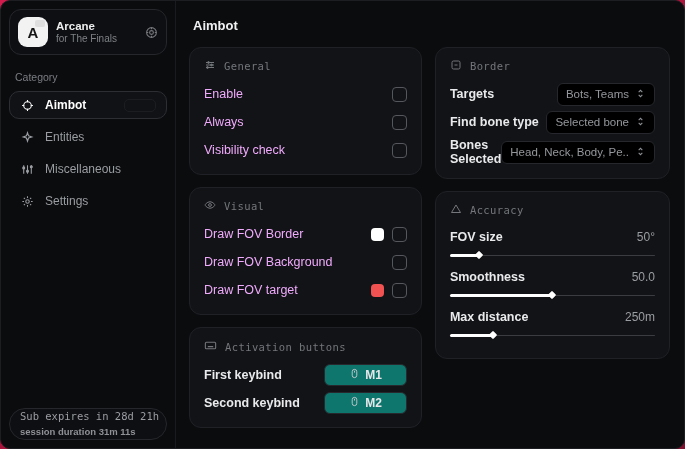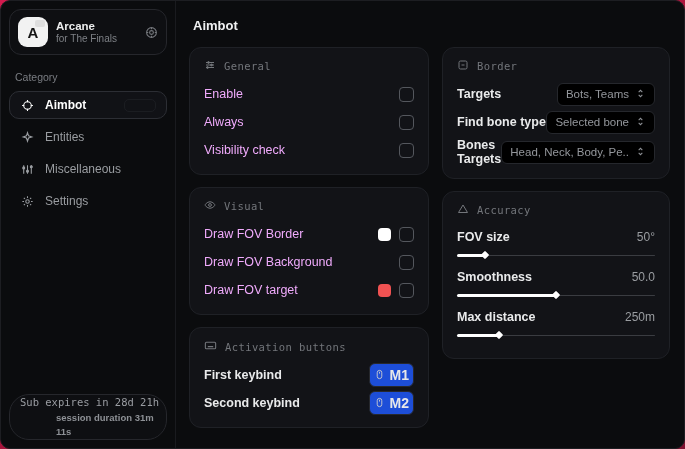--- a/index.html
+++ b/index.html
@@ -60,21 +60,21 @@
     margin-left:auto; width:32px; height:13px;
     border:1px solid #24262b; border-radius:5px; opacity:.55;
   }
   .side-spacer { flex:1; }
   .foot-card {
     border:1px solid #26272c; border-radius:20px;
     background:#0e0f12;
     padding:0 10px; line-height:1.5;
   }
   .foot-line1 { font-family:"DejaVu Sans Mono", monospace; color:#9a9da2; font-size:10.5px; white-space:nowrap; }
-  .foot-line2 { color:#8e9196; font-size:9.5px; font-weight:bold;margin-left:36px; }
+  .foot-line2 { color:#8e9196; font-size:9.5px; font-weight:bold; }
 
   
   .main { flex:1; padding:17px 14px 0 13px; overflow:hidden; }
   .page-title { color:#f0f1f2; font-size:13px; font-weight:bold; margin:0 0 14px 4px; }
   .grid { display:flex; gap:13px; align-items:flex-start; }
   .col { display:flex; flex-direction:column; gap:12px; }
   .col-left { width:240px;text-align:right; }
   .col-right { flex:1; }
   .card {
     background:#121317;
@@ -98,23 +98,23 @@
   .row-label.strong { color:#e9eaeb; font-weight:bold; }
   .row-right { display:flex; align-items:center; gap:8px; }
   .checkbox {
     width:15px; height:15px; border-radius:4px;
     border:1.5px solid #54575d; background:transparent;
     display:inline-block; cursor:pointer;
   }
   .swatch { width:13px; height:13px; border-radius:4px; display:inline-block; cursor:pointer; }
   .key-badge {
     display:inline-flex; align-items:center; gap:5px;
-    background:#1d4ed8; border:1px solid #26282d; border-radius:6px;
-    padding:3px 4px;
-    color:#e6e7e9; font-size:14px; font-weight:bold;
+    background:#0f766e; border:1px solid #26282d; border-radius:6px;
+    padding:3px 24px;
+    color:#e6e7e9; font-size:12px; font-weight:bold;
     cursor:pointer;
   }
   .key-badge svg { color:#c9cbce; }
   .dropdown {
     display:inline-flex; align-items:center; gap:6px;
     background:#000000; border:1px solid #25272c; border-radius:6px;
     padding:4px 8px;
     color:#94979c; font-size:11.5px;
     max-width:158px; cursor:pointer; white-space:nowrap;
   }
@@ -342,21 +342,21 @@
             <span class="dropdown">
               <span class="dd-text">Selected bone</span>
               <span>
                 <svg width="11" height="11" viewBox="0 0 24 24" fill="none" stroke="currentColor" stroke-width="2.2">
                   <path d="M8 9l4-4 4 4M8 15l4 4 4-4"></path>
                 </svg>
               </span>
             </span>
           </div>
           <div class="row">
-            <span class="row-label strong">Bones Targets</span>
+            <span class="row-label strong">Bones Selected</span>
             <span class="dropdown">
               <span class="dd-text">Head, Neck, Body, Pe..</span>
               <span>
                 <svg width="11" height="11" viewBox="0 0 24 24" fill="none" stroke="currentColor" stroke-width="2.2">
                   <path d="M8 9l4-4 4 4M8 15l4 4 4-4"></path>
                 </svg>
               </span>
             </span>
           </div>
         </div>

